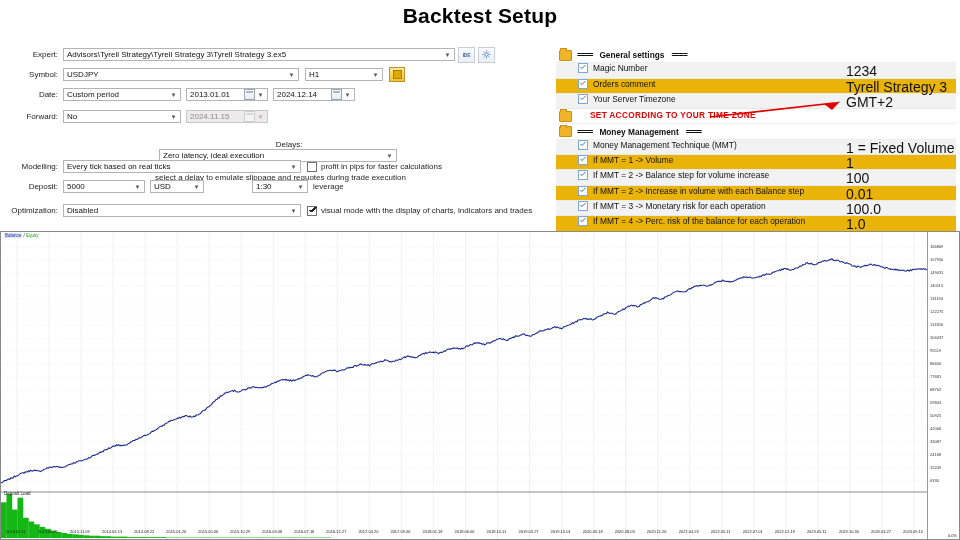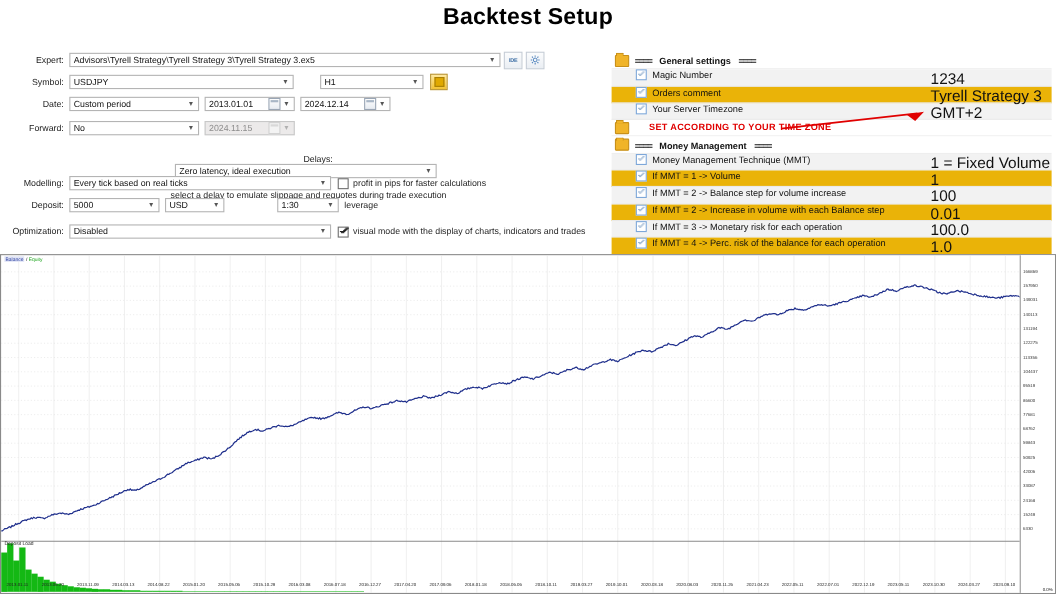--- a/index.html
+++ b/index.html
@@ -131,25 +131,25 @@
             <line x1="11.6" y1="11.6" x2="13.2" y2="13.2"></line>
           <line x1="13.2" y1="2.8" x2="11.6" y2="4.4"></line>
             <line x1="4.4" y1="11.6" x2="2.8" y2="13.2"></line>
         </g>
       </svg>
     </div>
   </div>
 
   <div class="frow" style="left:0;top:20px;width:548px;">
     <div class="flabel" style="width:54px;">Symbol:</div>
-    <div class="fld" style="width:204px;">
+    <div class="fld" style="width:236px;">
       <span class="val">USDJPY</span>
       <span class="caret">▾</span>
     </div>
-    <div class="fld" style="width:94px;margin-left:24px;">
+    <div class="fld" style="width:78px;margin-left:6px;">
       <span class="val">H1</span>
       <span class="caret">▾</span>
     </div>
     <div class="yellowbtn" style="margin-left:6px;">
       <i></i>
     </div>
   </div>
 
   <div class="frow" style="left:0;top:40px;width:548px;">
     <div class="flabel" style="width:54px;">Date:</div>

